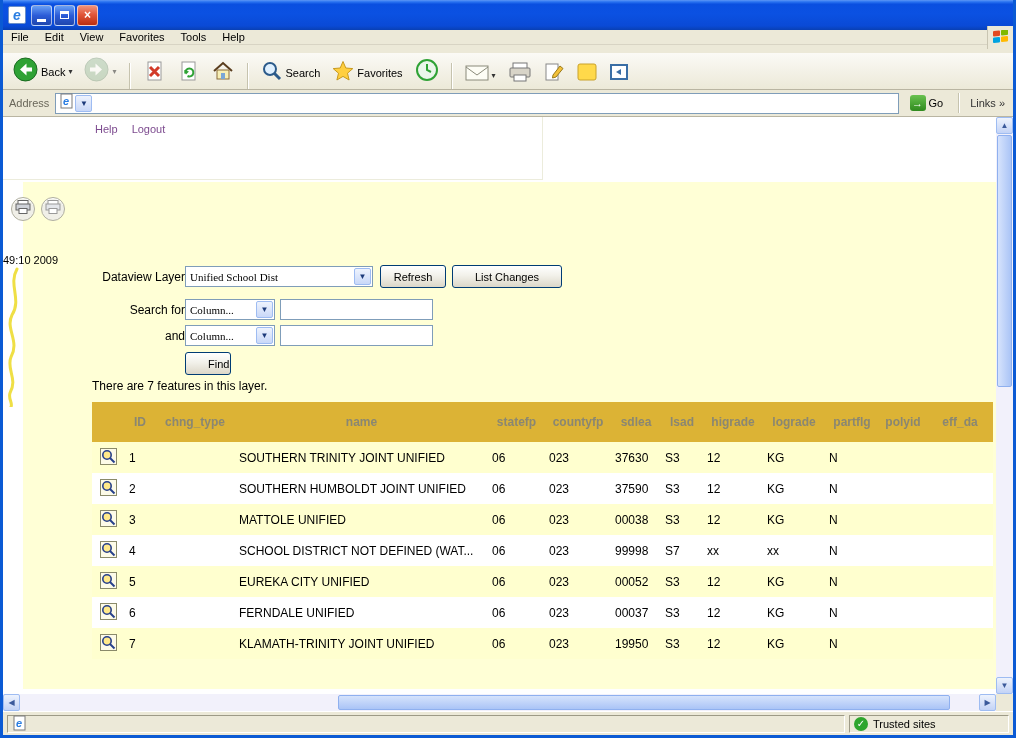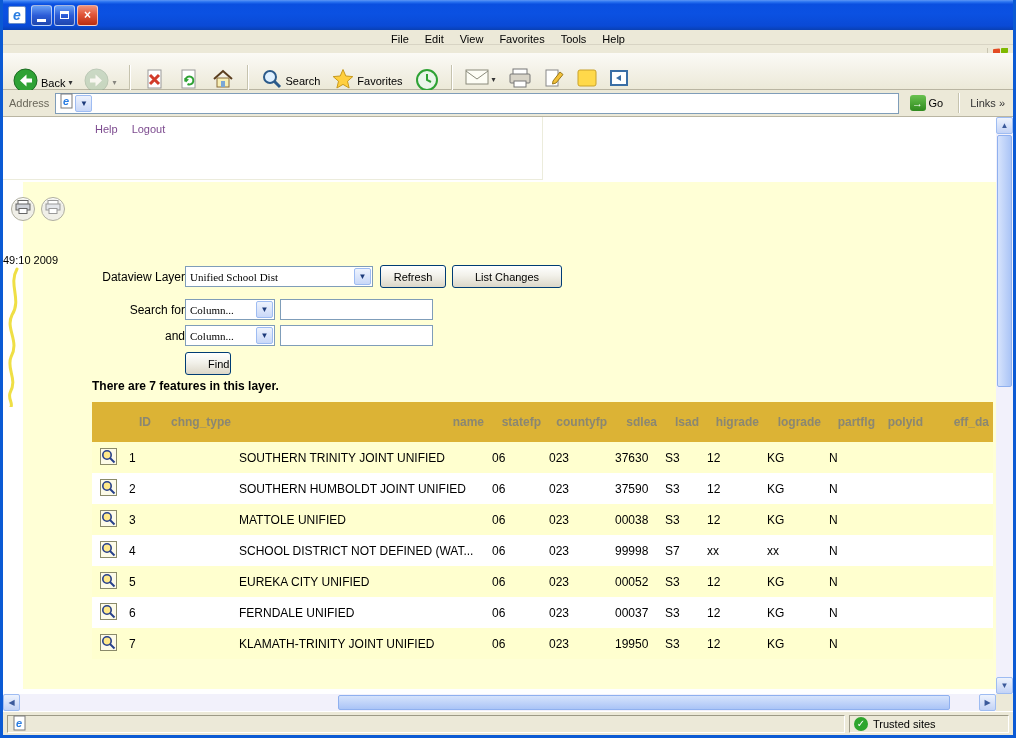--- a/index.html
+++ b/index.html
@@ -18,28 +18,28 @@
   .win-btns { display:flex; gap:2px; }
   .win-btn { width:21px; height:21px; border:1px solid rgba(255,255,255,.6); border-radius:3px;
     background:linear-gradient(180deg,#68a0f5,#2c5cd8 50%,#1f46ad); display:flex; align-items:center; justify-content:center;
     color:#fff; font-size:12px; font-weight:bold; }
   .win-btn.close { background:linear-gradient(180deg,#f09178,#e1563a 45%,#bb2d10); }
   .glyph-min { width:9px; height:3px; background:#fff; margin-top:10px; }
   .glyph-restore { width:9px; height:8px; border:1px solid #fff; border-top:3px solid #fff; }
 
   
   .menubar { position:absolute; top:30px; left:0; right:0; height:15px; background:#ece9d8;
-    border-bottom:1px solid #d8d4c4; display:flex; align-items:center;flex-direction:column; }
+    border-bottom:1px solid #d8d4c4; display:flex; align-items:center; }
   .menu-item { font-size:11px; padding:3px 8px; color:#000; }
   .winlogo-cell { margin-left:auto; width:26px; height:23px; border-left:1px solid #c9c5b2; display:flex; align-items:center; justify-content:center; background:#ece9d8; }
 
   
   .toolbar { position:absolute; top:53px; left:0; right:0; height:37px;
     background:linear-gradient(180deg,#fbfaf6,#ece9d8); border-bottom:1px solid #b9b5a2;
-    display:flex; align-items:flex-start; padding:12px 6px; gap:4px; }
+    display:flex; align-items:flex-end; padding:0 6px; gap:4px; }
   .tb-label { font-size:11px; color:#000; }
   .tb-caret { font-size:8px; color:#333; }
   .tb-sep { width:2px; height:26px; border-left:1px solid #c6c3ae; border-right:1px solid #fff; margin:0 4px; }
   .tb-btn { display:flex; align-items:center; gap:3px; padding:3px 4px; border-radius:3px; }
   .disabled { opacity:.55; filter:grayscale(35%); }
 
   
   .addressbar { position:absolute; top:90px; left:0; right:0; height:27px; background:#ece9d8;
     border-bottom:1px solid #b9b5a2; display:flex; align-items:center; padding:0 6px; gap:6px; }
   .addr-label { font-size:11px; color:#6a675a; }
@@ -82,25 +82,25 @@
   .xp-select .arrow { width:17px; height:17px; margin:1px; background:linear-gradient(#eef3fd,#c9d8f8);
     border:1px solid #9ebcf2; border-radius:2px; display:flex; align-items:center; justify-content:center; font-size:8px; color:#1c3a7a; }
   .xp-input { height:21px; width:153px; border:1px solid #7f9db9; font-size:11px; padding:1px 3px; margin-left:5px;
     font-family:"Liberation Sans", sans-serif; background:#fff; }
   .xp-btn { height:23px; padding:0 10px; border:1px solid #003c74; border-radius:3px;
     background:linear-gradient(180deg,#ffffff,#f2f1ea 45%,#dcd7c8); font-size:11px; font-family:"Liberation Sans", sans-serif; }
   .btn-refresh { margin-left:7px; width:66px; }
   .btn-list { margin-left:6px; width:110px; }
   .btn-find { width:36px; padding:0 22px; }
   
-  .features-wrap { position:absolute; left:89px; top:262px; font-size:12px; font-weight:bold; }
+  .features-wrap { position:absolute; left:89px; top:262px; font-size:12px; font-weight:normal; }
 
   .data-table-wrap { position:absolute; left:89px; top:285px; width:901px; }
   table.data { border-collapse:collapse; table-layout:fixed; width:901px; }
-  table.data th { background:#dcb335; color:#8a8772; font-size:12px; font-weight:bold; text-align:right;
+  table.data th { background:#dcb335; color:#8a8772; font-size:12px; font-weight:bold; text-align:center;
     padding:5px 4px; height:40px; }
   table.data td { font-size:12px; color:#000; padding:2px 4px; height:31px; vertical-align:middle;
     white-space:nowrap; overflow:hidden; }
   tr.row-odd td { background:#ffffcf; }
   tr.row-even td { background:#ffffff; }
   .col-icon { width:33px; }
   .c0{width:30px}.c1{width:80px}.c2{width:253px}.c3{width:57px}.c4{width:66px}.c5{width:50px}
   .c6{width:42px}.c7{width:60px}.c8{width:62px}.c9{width:54px}.c10{width:48px}.c11{width:66px}
   .mag { display:inline-block; width:17px; height:17px; margin-left:4px; }
 

